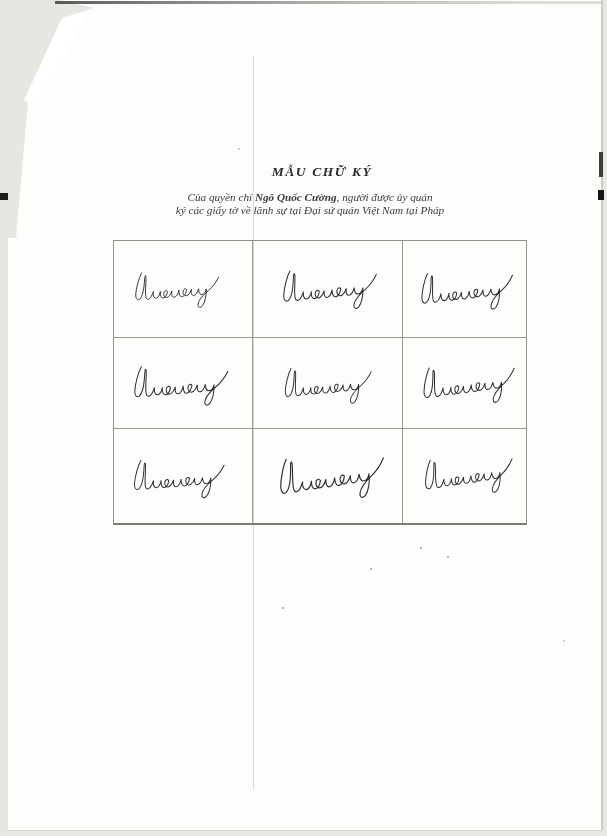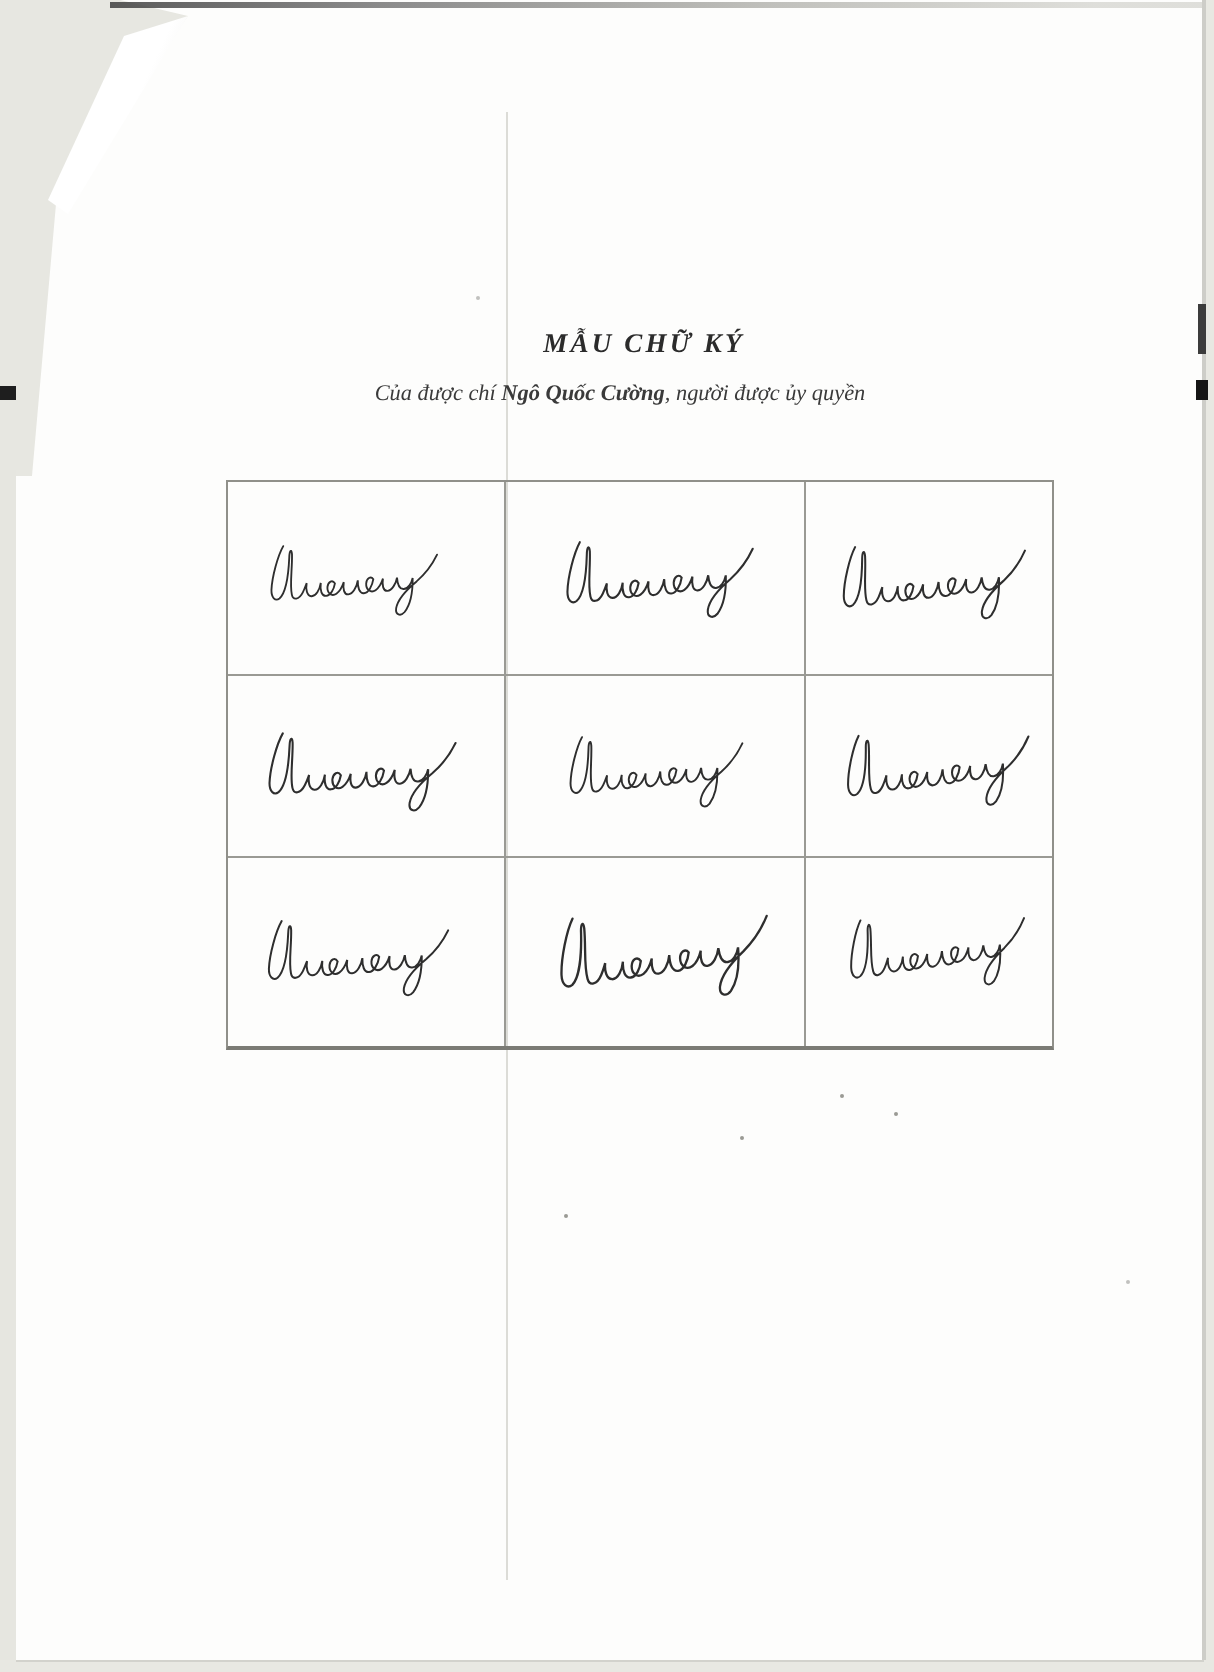--- a/index.html
+++ b/index.html
@@ -109,21 +109,22 @@
   <div class="speck s1"></div>
   <div class="speck s2"></div>
   <div class="speck s3"></div>
   <div class="speck s4"></div>
   <div class="speck s5"></div>
   <div class="speck s6"></div>
 
   <div class="doc-title">MẪU CHỮ KÝ</div>
 
   <div class="doc-subtitle">
-    <span>Của được chí </span><span class="bold">Ngô Quốc Cường</span><span>, người được ủy quyền</span>
+    <span>Của quyền chí </span><span class="bold">Ngô Quốc Cường</span><span>, người được ủy quán</span>
+    <div>ký các giấy tờ về lãnh sự tại Đại sứ quán Việt Nam tại Pháp</div>
   </div>
 
   <div class="sig-grid" id="sig-grid">
   <div class="sig-cell">
     <svg viewBox="0 0 124 66" width="92" height="49" aria-label="handwritten-signature" style="transform: rotate(-4deg) translate(-6px, 0px);">
       <path d="M16 7 C12 13 7 27 6 36 C5.5 41 8 44 11 42 C15 39 18 28 19.5 15 C20 10 21.5 9 21.5 13 C21 23 18.5 33 19.5 40 C20 44 24 44 27 39 C28.5 36.5 29.5 34 30 33 C29 37 29.5 41.5 32.5 42 C35.5 42.5 38.5 38 39.5 33.5 C38.5 38.5 39.5 42.5 42.5 42.5 C45.5 42.5 48 38.5 49 34.5 C47.5 31.5 44.5 33 43.8 36.5 C43.2 40.5 46 43.5 49.5 41.5 C52 40 54 36.5 55 34 C54 38.5 54.5 42.5 57.5 42.5 C60.5 42.5 63.5 38 64.5 33.5 C64 38.5 65 42.5 68 42.5 C71 42.5 74 38 75 33.5 C73.5 31 70.5 32.5 70 36 C69.5 40 72.5 43 76 41 C78.5 39.5 80.5 36 81.5 33.5 C80.5 38 81 42 84 42 C87 42 90 37.5 91 33.5 C91 38 92 41.5 95 41.5 C98 41.5 100.5 38 101.5 34.5 C101 43 99 52 94.5 57 C91.5 60 88 58.5 89 54 C90.5 48 97 42 104 37 C110 32.5 115 27 119 20"></path>
     </svg>
   </div>
 
   <div class="sig-cell">

